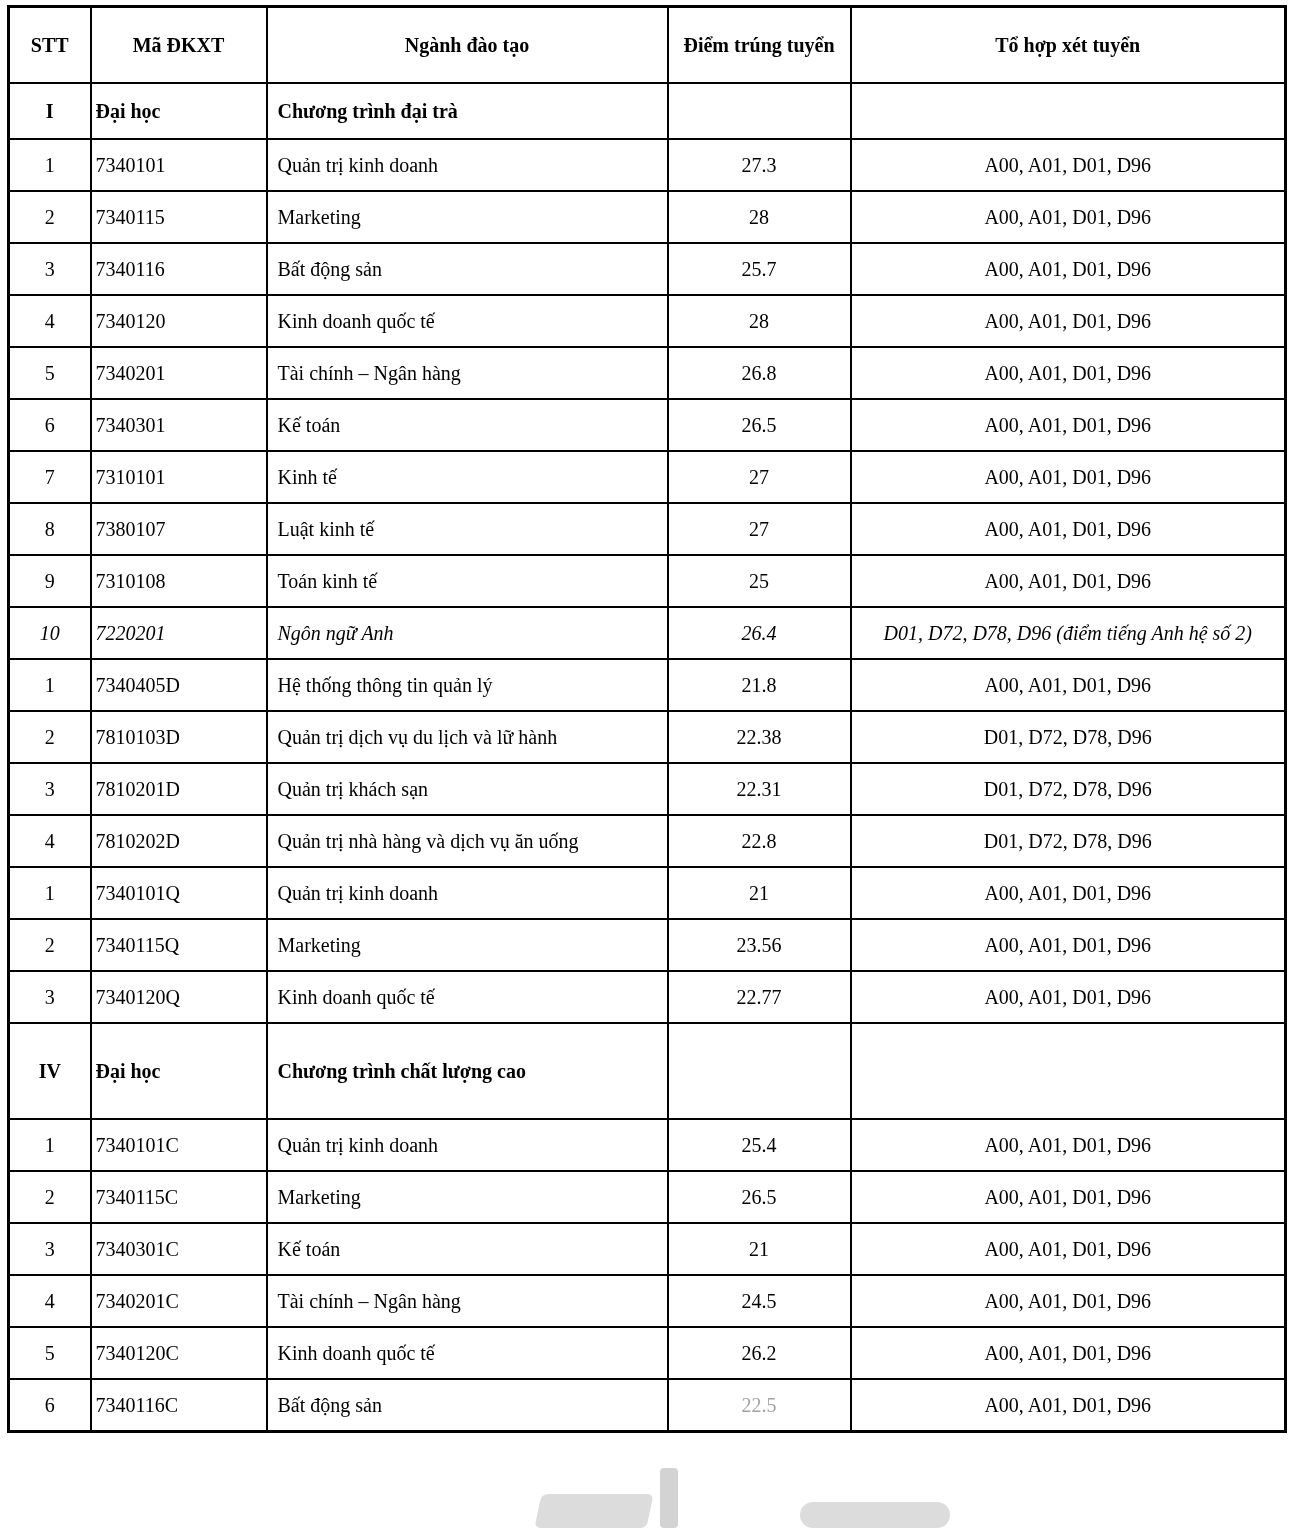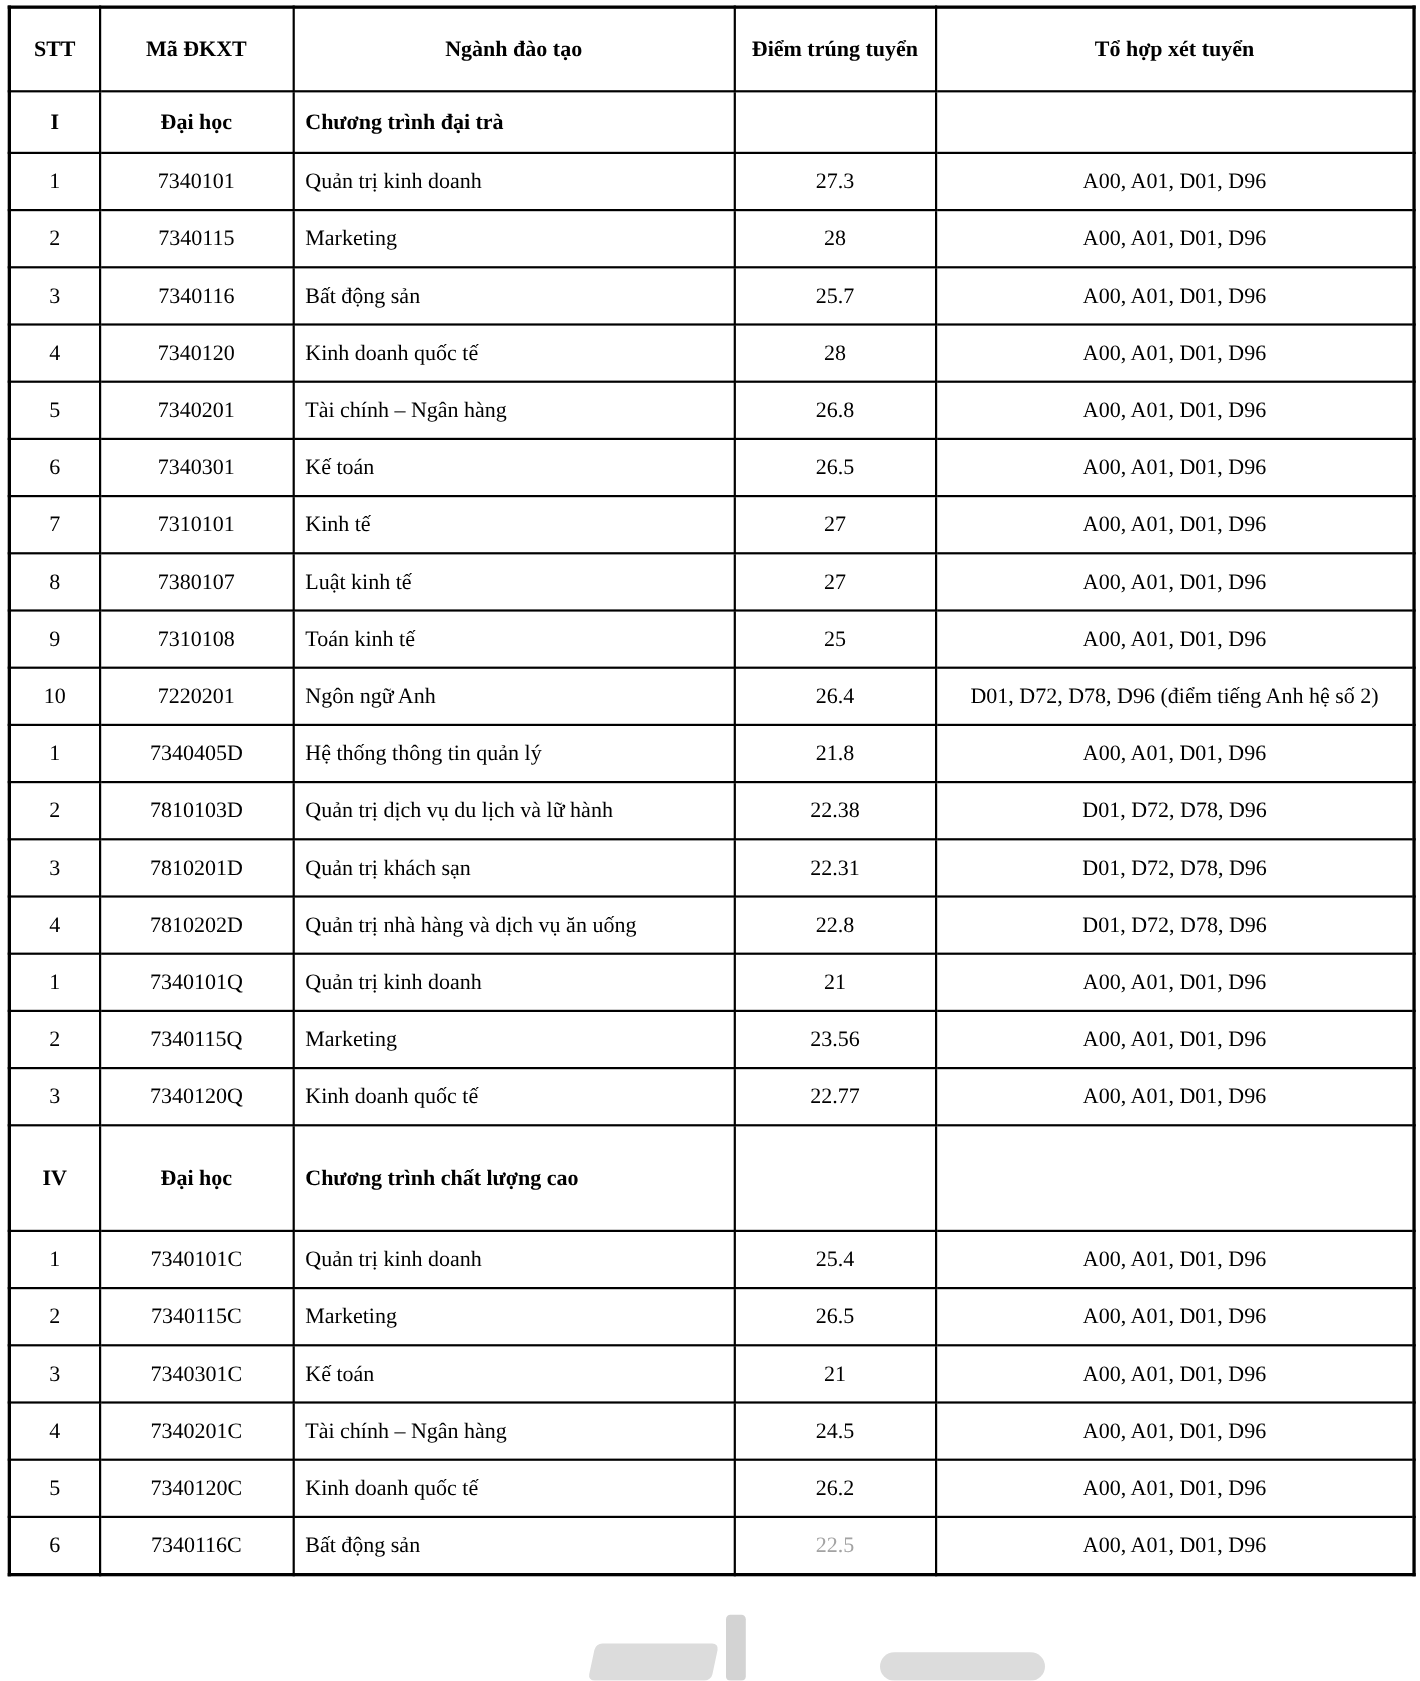--- a/index.html
+++ b/index.html
@@ -37,21 +37,21 @@
   }
   th, td {
     border: 2px solid #000000;
     vertical-align: middle;
     padding: 2px 4px;
     overflow: hidden;
   }
   thead tr { height: 76px; }
   th { font-weight: bold; text-align: center; padding: 2px 6px; }
   .col-stt    { text-align: center; }
-  .col-code   { text-align: center; }
+  .col-code   { text-align: left; }
   .col-major  { text-align: left; padding: 12px 10px; }
   .col-score  { text-align: center; }
   .col-combos { text-align: center; padding: 12px 6px; }
   tr.section-row td { font-weight: bold; }
   tr.section-row .col-major { padding-right: 34px; }
   td.muted { }
 </style>
 </head>
 <body>
 
@@ -144,21 +144,21 @@
           <td class="col-score">27</td>
           <td class="col-combos">A00, A01, D01, D96</td>
         </tr>
         <tr style="height: 47px;">
           <td class="col-stt">9</td>
           <td class="col-code">7310108</td>
           <td class="col-major">Toán kinh tế</td>
           <td class="col-score">25</td>
           <td class="col-combos">A00, A01, D01, D96</td>
         </tr>
-        <tr style="height: 47px;">
+        <tr style="height: 47px; font-style: italic;">
           <td class="col-stt">10</td>
           <td class="col-code">7220201</td>
           <td class="col-major">Ngôn ngữ Anh</td>
           <td class="col-score">26.4</td>
           <td class="col-combos">D01, D72, D78, D96 (điểm tiếng Anh hệ số 2)</td>
         </tr>
         <tr style="height: 49px;">
           <td class="col-stt">1</td>
           <td class="col-code">7340405D</td>
           <td class="col-major">Hệ thống thông tin quản lý</td>

